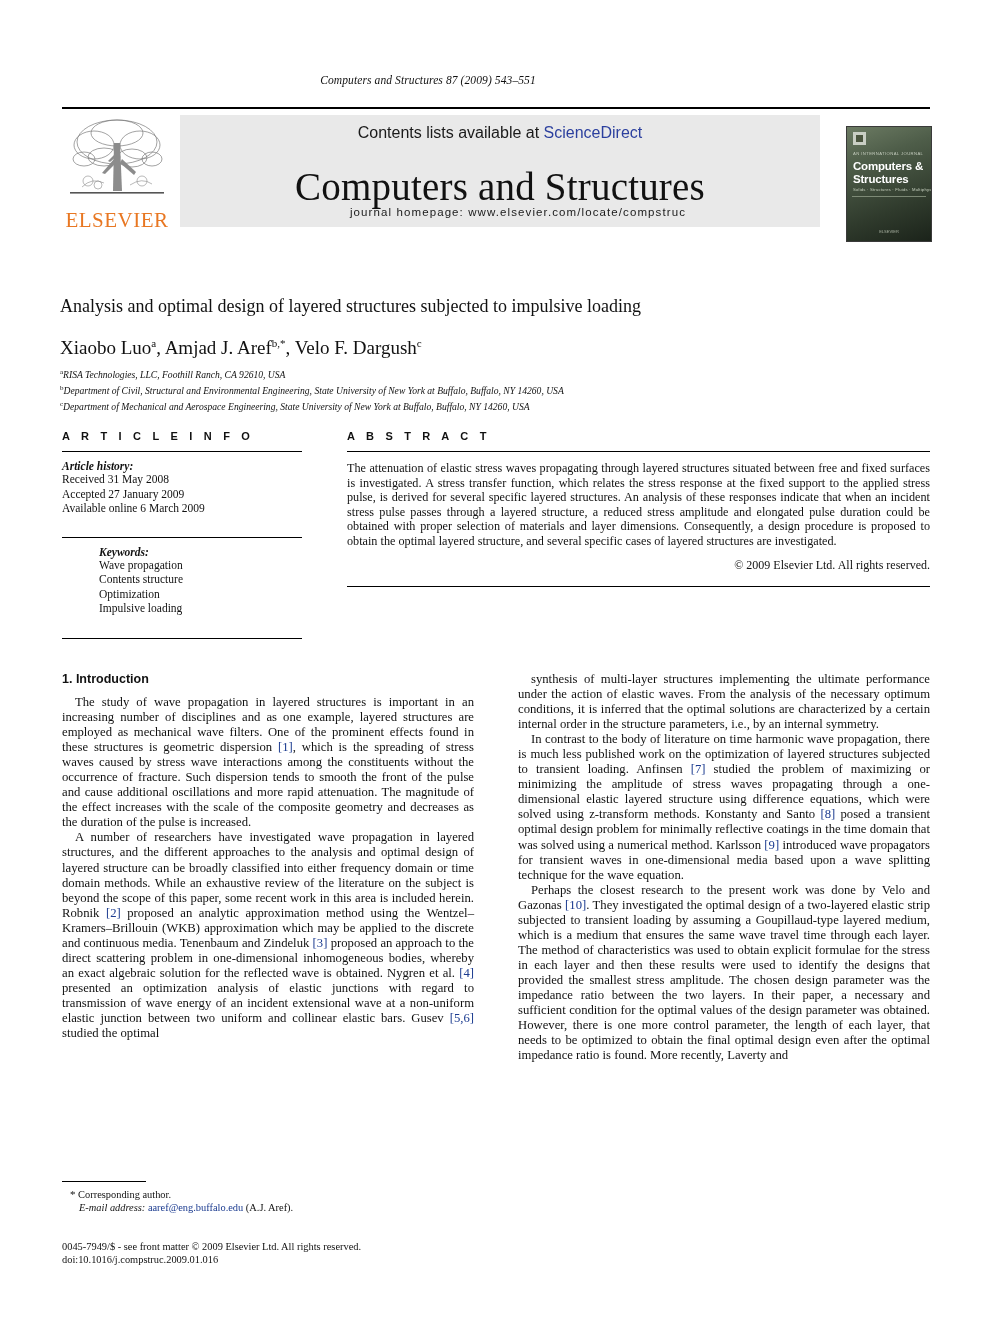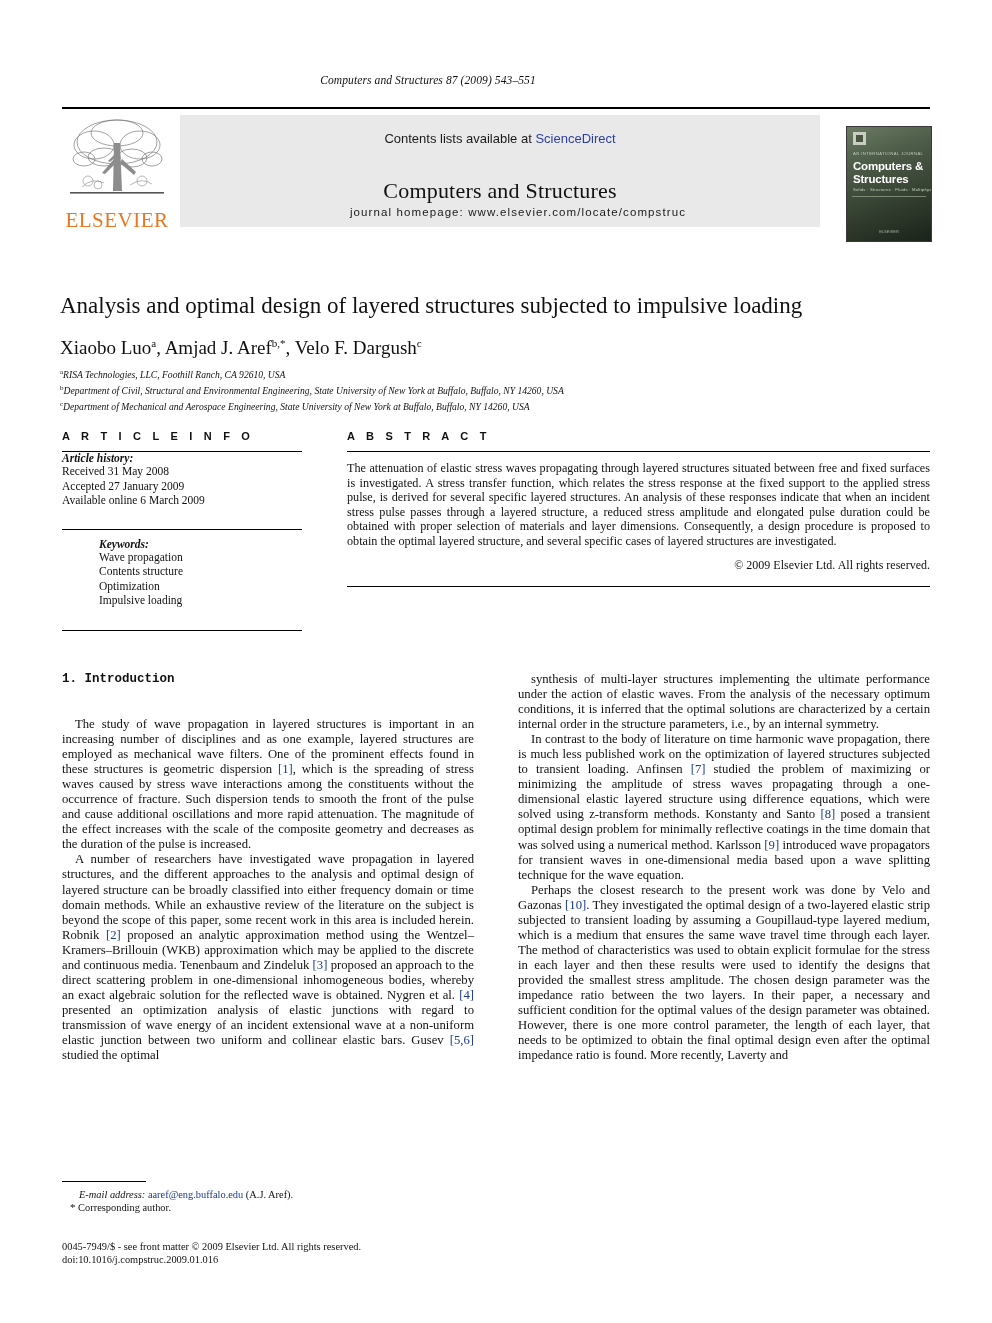--- a/index.html
+++ b/index.html
@@ -36,29 +36,29 @@
     position:absolute; left:0; bottom:0px; width:106px; text-align:center;
     font-family:"Liberation Serif", serif;
     font-size:21px; letter-spacing:.5px; color:#E87722; line-height:1;
   }
   .banner{
     position:absolute; left:118px; top:8px; width:640px; height:112px;
     background:#e9e9e9;
     display:flex; flex-direction:column; align-items:center; justify-content:flex-start;
   }
   .contents-line{
-    margin-top:16px;
+    margin-top:9px;
     font-family:"Liberation Sans", sans-serif;
-    font-size:13px; color:#1a1a1a;
+    font-size:16px; color:#1a1a1a;
   }
   .contents-line .sd{ color:#2b3f9e; }
   .journal-title{
-    margin-top:32px;
-    font-family:"Liberation Serif", serif;
-    font-size:22px; color:#111; letter-spacing:.2px;
+    margin-top:22px;
+    font-family:"Liberation Serif", serif;
+    font-size:39px; color:#111; letter-spacing:.2px;
   }
   .homepage-line{
     position:absolute; bottom:9px; left:0; width:676px; text-align:center;
     font-family:"Liberation Sans", sans-serif;
     font-size:11.5px; letter-spacing:1.1px; color:#1a1a1a;
   }
   .cover{
     position:absolute; left:784px; top:19px; width:84px; height:114px;
     border:1px solid #3a3a3a;
     background:linear-gradient(160deg,#6c7b63 0%,#4e5d49 28%,#2f3a2c 70%,#1b231a 100%);
@@ -84,21 +84,21 @@
   .cover-rule{position:absolute;left:5px;top:69px;width:74px;height:1px;background:#9aa792;opacity:.7;}
   .cover-foot{
     position:absolute;left:0;bottom:7px;width:84px;text-align:center;
     font-family:"Liberation Sans", sans-serif;font-size:4px;color:#b9c2b2;opacity:.85;
   }
 
   
   .title{
     position:absolute; left:60px; top:291px; width:880px;
     font-family:"Liberation Serif", serif;
-    font-size:23px; line-height:30px; color:#111;
+    font-size:18px; line-height:30px; color:#111;
   }
   .authors{
     position:absolute; left:60px; top:330px; width:880px;
     font-family:"Liberation Serif", serif;
     font-size:19px; line-height:26px; color:#111;
   }
   .authors sup{font-size:11px; vertical-align:super;}
   .affils{
     position:absolute; left:60px; top:366px; width:880px;
     font-family:"Liberation Serif", serif; font-style:italic;
@@ -134,22 +134,22 @@
     font-family:"Liberation Serif", serif;
     font-size:12px; line-height:15px; color:#111; text-align:right; margin-top:9px;
   }
 
   
   .bodycols{position:absolute; left:62px; top:672px; width:868px;}
   .bcol{width:412px; position:absolute; top:0;}
   .bcol.left{left:0;}
   .bcol.right{left:456px;}
   .h2{
-    font-family:Liberation Mono, monospace; font-weight:bold;
-    font-size:12.5px; color:#111; margin:0 0 31px 0;
+    font-family:Liberation Sans, sans-serif; font-weight:bold;
+    font-size:12.5px; color:#111; margin:0 0 9px 0;
   }
   .p{
     font-family:"Liberation Serif", serif;
     font-size:12.7px; line-height:15.05px; color:#111;
     text-align:justify; margin:0; text-indent:13px;
     -webkit-hyphens:none; hyphens:none;
   }
   .ref{color:#1a3a8f;}
 
   
@@ -238,21 +238,21 @@
     <div><sup>a</sup><span>RISA Technologies, LLC, Foothill Ranch, CA 92610, USA</span></div>
     <div><sup>b</sup><span>Department of Civil, Structural and Environmental Engineering, State University of New York at Buffalo, Buffalo, NY 14260, USA</span></div>
     <div><sup>c</sup><span>Department of Mechanical and Aerospace Engineering, State University of New York at Buffalo, Buffalo, NY 14260, USA</span></div>
   </div>
 
   <div class="infoblock">
 
     <div class="col-info">
       <div class="sec-head">A R T I C L E   I N F O</div>
       <div class="hr-thin"></div>
-      <div style="margin-top:0;">
+      <div style="margin-top:8px;">
         <div class="sub-ital">Article history:</div>
         <div class="info-list">
           <div>Received 31 May 2008</div>
           <div>Accepted 27 January 2009</div>
           <div>Available online 6 March 2009</div>
         </div>
       </div>
       <div class="hr-thin2" style="margin-top:21px;"></div>
       <div style="margin-top:8px;margin-left:37px;">
         <div class="sub-ital">Keywords:</div>
@@ -287,29 +287,29 @@
       <div>
           <p class="p"><span>synthesis of multi-layer structures implementing the ultimate performance under the action of elastic waves. From the analysis of the necessary optimum conditions, it is inferred that the optimal solutions are characterized by a certain internal order in the structure parameters, i.e., by an internal symmetry.</span></p>
           <p class="p"><span>In contrast to the body of literature on time harmonic wave propagation, there is much less published work on the optimization of layered structures subjected to transient loading. Anfinsen </span><span class="ref">[7]</span><span> studied the problem of maximizing or minimizing the amplitude of stress waves propagating through a one-dimensional elastic layered structure using difference equations, which were solved using z-transform methods. Konstanty and Santo </span><span class="ref">[8]</span><span> posed a transient optimal design problem for minimally reflective coatings in the time domain that was solved using a numerical method. Karlsson </span><span class="ref">[9]</span><span> introduced wave propagators for transient waves in one-dimensional media based upon a wave splitting technique for the wave equation.</span></p>
           <p class="p"><span>Perhaps the closest research to the present work was done by Velo and Gazonas </span><span class="ref">[10]</span><span>. They investigated the optimal design of a two-layered elastic strip subjected to transient loading by assuming a Goupillaud-type layered medium, which is a medium that ensures the same wave travel time through each layer. The method of characteristics was used to obtain explicit formulae for the stress in each layer and then these results were used to identify the designs that provided the smallest stress amplitude. The chosen design parameter was the impedance ratio between the two layers. In their paper, a necessary and sufficient condition for the optimal values of the design parameter was obtained. However, there is one more control parameter, the length of each layer, that needs to be optimized to obtain the final optimal design even after the optimal impedance ratio is found. More recently, Laverty and</span></p>
         </div>
     </div>
   </div>
 
   <div class="footnote">
     <div class="fn-rule"></div>
+    <div class="fn-line">
+      <span class="star">*</span>
+      <span>Corresponding author.</span>
+    </div>
     <div class="fn-line" style="text-indent:0;">
       <span class="lbl">E-mail address:</span>
       <span class="mail">aaref@eng.buffalo.edu</span>
       <span>(A.J. Aref).</span>
     </div>
-    <div class="fn-line">
-      <span class="star">*</span>
-      <span>Corresponding author.</span>
-    </div>
   </div>
 
   <div class="issn">
     <div>0045-7949/$ - see front matter © 2009 Elsevier Ltd. All rights reserved.</div>
     <div>doi:10.1016/j.compstruc.2009.01.016</div>
   </div>
 
 </div>
 
 </body></html>

